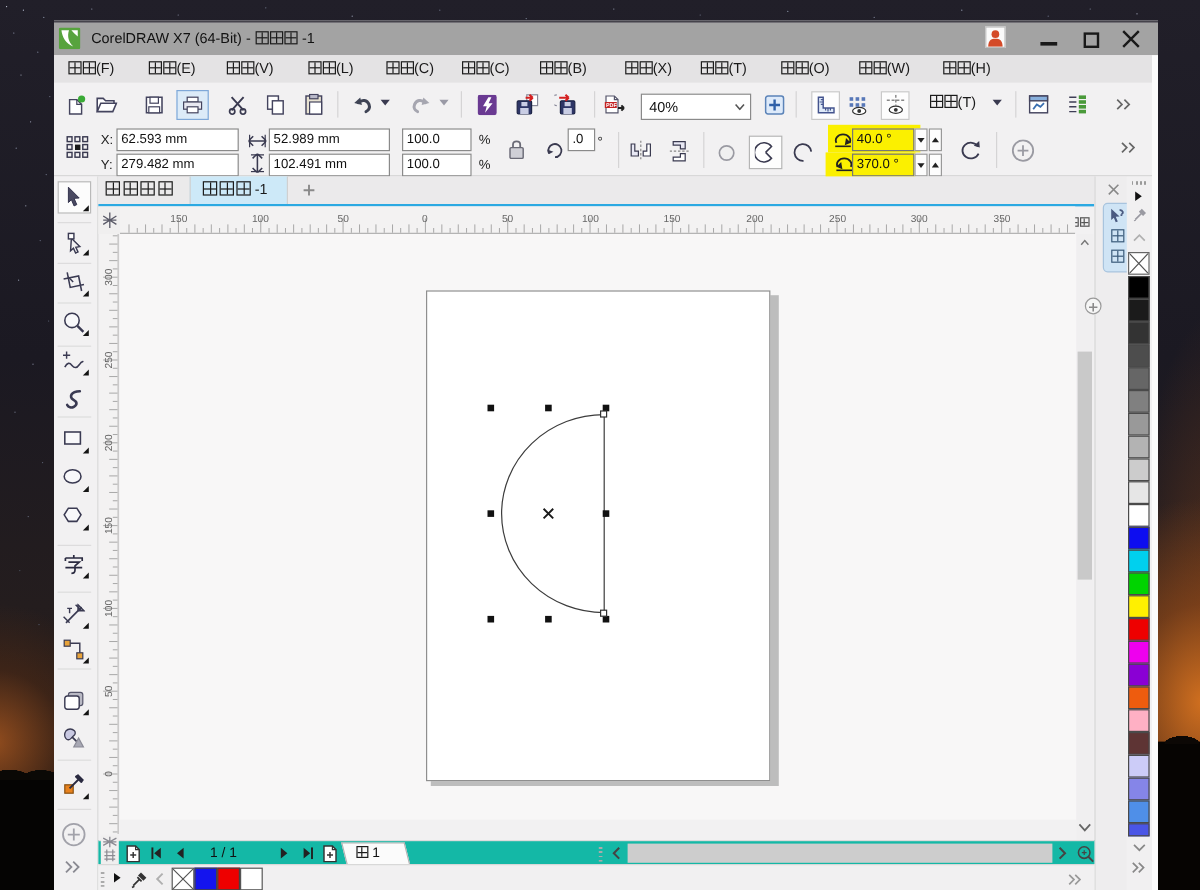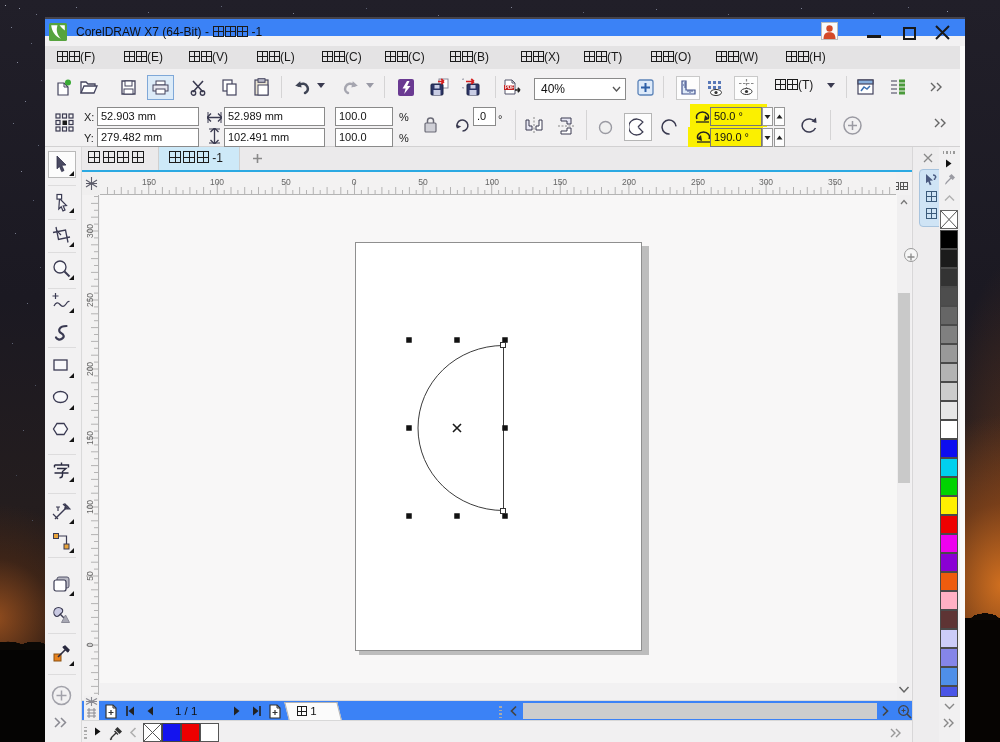--- a/index.html
+++ b/index.html
@@ -11,36 +11,36 @@
  radial-gradient(115px 115px at -6px 618px,rgba(175,90,32,.8),rgba(95,48,20,.45) 52%,rgba(0,0,0,0) 100%),
  linear-gradient(180deg,#211f29 0%,#1b1922 40%,#241d1e 68%,#1b1410 100%)}
 #stars{position:absolute;left:5px;top:5px;width:1px;height:1px;background:#cfd4e2;border-radius:50%;
 box-shadow:14px 3px #b9c0d4,31px 9px #8a90a4,6px 22px #9aa2b8,26px 38px #7d8498,12px 57px #aab0c4,36px 75px #6d7488,20px 96px #9aa0b4,8px 118px #888fa3,33px 140px #767d91,16px 166px #a2a8bc,28px 195px #6b7286,10px 228px #8e95a9,35px 262px #5f6678,22px 298px #848b9f,7px 338px #737a8e,30px 380px #5d6476,18px 425px #6f7688,11px 470px #4f5666,27px 515px #5a6172,942px 6px #b9c0d4,958px 15px #8a90a4,930px 28px #9aa2b8,948px 47px #7d8498,927px 70px #aab0c4,951px 92px #6d7488,937px 118px #9aa0b4,925px 148px #888fa3,947px 180px #767d91,932px 215px #a2a8bc,952px 252px #6b7286,928px 292px #8e95a9,944px 335px #5f6678,71px 2px #9aa2b8,143px 7px #8a90a4,216px 1px #767d91,288px 8px #9aa0b4,361px 3px #6d7488,433px 10px #888fa3,506px 2px #a2a8bc,578px 7px #737a8e,651px 4px #8e95a9,723px 9px #7d8498,796px 3px #9aa2b8,868px 8px #6b7286,903px 2px #848b9f}
 #treeL{position:absolute;left:0;top:648px;width:45px;height:94px;background:#050403}
 #treeL:before{content:"";position:absolute;left:0;top:-14px;width:45px;height:16px;background:radial-gradient(30px 14px at 8px 16px,#0a0805 60%,transparent 61%),radial-gradient(26px 12px at 34px 15px,#0b0906 60%,transparent 61%)}
 #treeR{position:absolute;left:965px;top:618px;width:35px;height:124px;background:#060402}
 #treeR:before{content:"";position:absolute;left:0;top:-10px;width:35px;height:12px;background:radial-gradient(24px 11px at 20px 12px,#0c0805 60%,transparent 61%)}
 #win{position:absolute;left:45px;top:17px;width:920px;height:725px;background:#f2f1f2;border-top:2px solid #45434b}
 .row{position:absolute;left:45px;width:920px}
-#title{top:19px;height:17px;background:#3b82f6}
+#title{top:19px;height:27px;background:#a3a3a3}
 #menu{top:46px;height:23px;background:#e4e3e4}
 #tbar{top:69px;height:48px;background:#f2f1f2;border-bottom:1px solid #d9d8d9}
 #pbar{top:102px;height:45px;background:#f2f1f2;border-bottom:1px solid #d2d1d2}
 #tabrow{position:absolute;left:82px;top:147px;width:830px;height:23px;background:#ebeaeb}
 #blueline{position:absolute;left:82px;top:169.5px;width:830px;height:2px;background:#2ba9e2}
 #hruler{position:absolute;left:100px;top:172px;width:796px;height:23px;background:#f3f2f2}
 #rcorner{position:absolute;left:82px;top:172px;width:18px;height:23px;background:#f0efef}
 #vruler{position:absolute;left:83px;top:195px;width:16px;height:500px;background:#f3f2f2}
 #canvas{position:absolute;left:100px;top:195px;width:797px;height:488px;background:#f8f7f7}
 #toolbox{position:absolute;left:45px;top:147px;width:37px;height:595px;background:#f2f1f2;border-right:1px solid #dadada}
 #vscroll{position:absolute;left:897px;top:195px;width:14px;height:505px;background:#f0eff0}
 #docker{position:absolute;left:912px;top:147px;width:27px;height:595px;background:#eeedee;border-left:1px solid #d8d7d8}
 #palette{position:absolute;left:939px;top:147px;width:21px;height:595px;background:#f1f0f1}
 #rstrip{position:absolute;left:960px;top:46px;width:5px;height:696px;background:#fbfbfb}
-#hsrow{position:absolute;left:82px;top:700px;width:830px;height:20px;background:#3b82f6;border-top:1px solid #dcdbdc}
+#hsrow{position:absolute;left:82px;top:700px;width:830px;height:20px;background:#14b8a6;border-top:1px solid #dcdbdc}
 #stat{position:absolute;left:82px;top:720px;width:830px;height:22px;background:#f1f0f1;border-top:1px solid #d8d8d8}
 .cj{display:inline-block;width:11px;height:11px;border:1px solid #1c1c1c;vertical-align:-1px;margin:0 .5px;
 background:linear-gradient(#1c1c1c,#1c1c1c) 50% 0/1px 100% no-repeat,linear-gradient(#1c1c1c,#1c1c1c) 0 50%/100% 1px no-repeat}
 .mi{position:absolute;top:0;height:23px;line-height:23px;font-size:12px;color:#1a1a1a;white-space:nowrap}
 .inp{position:absolute;background:#fff;border:1px solid #8a8a8a;font-size:11px;color:#111;line-height:17px;padding-left:3px;white-space:nowrap}
 .lbl{position:absolute;font-size:11px;color:#222;white-space:nowrap}
 .sep{position:absolute;width:1px;background:#d5d4d5}
 .tsep{position:absolute;left:3px;width:28px;height:1px;background:#dddcdd}
 .fo{position:absolute;width:0;height:0;border-left:5px solid transparent;border-bottom:5px solid #141414}
 .swb{position:absolute;left:1px;width:18px;height:19px}
@@ -223,21 +223,21 @@
         <rect x="14" y="1" width="4" height="4"></rect>
         <rect x="1" y="7.5" width="4" height="4"></rect>
         <rect x="14" y="7.5" width="4" height="4"></rect>
         <rect x="1" y="14" width="4" height="4"></rect>
         <rect x="7.5" y="14" width="4" height="4"></rect>
         <rect x="14" y="14" width="4" height="4"></rect>
       </g>
       <rect x="7.5" y="7.5" width="4.5" height="4.5" fill="#1a1a1a"></rect>
     </svg>
 <span class="lbl" style="left:39px;top:9px">X:</span>
-    <div class="inp" style="left:52px;top:5px;width:102px;height:19px">52.903 mm</div>
+    <div class="inp" style="left:52px;top:5px;width:102px;height:19px">62.593 mm</div>
 <span class="lbl" style="left:39px;top:30px">Y:</span>
     <div class="inp" style="left:52px;top:26px;width:102px;height:19px">279.482 mm</div>
 <svg class="abs" style="left:162px;top:10px" width="15" height="11" viewBox="0 0 15 11">
       <path d="M0 5.5 L15 5.5 M4 1.5 L0 5.5 L4 9.5 M11 1.5 L15 5.5 L11 9.5" stroke="#3a3a50" stroke-width="1.3" fill="none"></path>
       <path d="M1 0 L1 11 M14 0 L14 11" stroke="#3a3a50"></path>
     </svg>
 <div class="inp" style="left:179px;top:5px;width:101px;height:19px">52.989 mm</div>
 <svg class="abs" style="left:164px;top:26px" width="11" height="16" viewBox="0 0 11 16">
       <path d="M5.5 0 L5.5 16 M1.5 4 L5.5 0 L9.5 4 M1.5 12 L5.5 16 L9.5 12" stroke="#3a3a50" stroke-width="1.3" fill="none"></path>
       <path d="M0 1 L11 1 M0 15 L11 15" stroke="#3a3a50"></path>
@@ -279,33 +279,33 @@
 <svg class="abs" style="left:616px;top:17px" width="16" height="16" viewBox="0 0 16 16">
       <path d="M13 13 A7 7 0 1 1 13 3" fill="none" stroke="#3a3a50" stroke-width="1.5" transform="rotate(40 8 8)"></path>
     </svg>
 <div class="abs" style="left:645px;top:2px;width:77px;height:23px;background:#fbf000"></div>
 <div class="abs" style="left:643px;top:25px;width:75px;height:24px;background:#fbf000"></div>
 <svg class="abs" style="left:650px;top:8px" width="15" height="13" viewBox="0 0 15 13">
       <path d="M2 9 A6 5 0 1 1 13 9" fill="none" stroke="#222" stroke-width="1.5"></path>
       <path d="M10 5 L14 9 L9 11" fill="#222"></path>
       <path d="M1 12 L14 12" stroke="#222" stroke-width="1.3"></path>
     </svg>
-<div class="inp" style="left:665px;top:5px;width:52px;height:19px;background:#fbf000;border-color:#777">50.0 °</div>
+<div class="inp" style="left:665px;top:5px;width:52px;height:19px;background:#fbf000;border-color:#777">40.0 °</div>
 <div class="abs" style="left:717px;top:5px;width:11px;height:19px;background:#fdfdfd;border:1px solid #999"><svg width="9" height="17" viewBox="0 0 9 17">
         <path d="M1.5 7 L7.5 7 L4.5 11 Z" fill="#222"></path>
       </svg></div>
 <div class="abs" style="left:729px;top:5px;width:11px;height:19px;background:#fdfdfd;border:1px solid #999"><svg width="9" height="17" viewBox="0 0 9 17">
         <path d="M1.5 10.5 L7.5 10.5 L4.5 6.5 Z" fill="#222"></path>
       </svg></div>
 <svg class="abs" style="left:651px;top:28px" width="15" height="13" viewBox="0 0 15 13">
       <path d="M2 9 A6 5 0 1 1 13 9" fill="none" stroke="#222" stroke-width="1.5"></path>
       <path d="M5 5 L1 9 L6 11" fill="#222"></path>
       <path d="M1 12 L14 12" stroke="#222" stroke-width="1.3"></path>
     </svg>
-<div class="inp" style="left:665px;top:26px;width:52px;height:19px;background:#fbf000;border-color:#777">190.0 °</div>
+<div class="inp" style="left:665px;top:26px;width:52px;height:19px;background:#fbf000;border-color:#777">370.0 °</div>
 <div class="abs" style="left:717px;top:26px;width:11px;height:19px;background:#fdfdfd;border:1px solid #999"><svg width="9" height="17" viewBox="0 0 9 17">
         <path d="M1.5 7 L7.5 7 L4.5 11 Z" fill="#222"></path>
       </svg></div>
 <div class="abs" style="left:729px;top:26px;width:11px;height:19px;background:#fdfdfd;border:1px solid #999"><svg width="9" height="17" viewBox="0 0 9 17">
         <path d="M1.5 10.5 L7.5 10.5 L4.5 6.5 Z" fill="#222"></path>
       </svg></div>
 <svg class="abs" style="left:755px;top:14px" width="18" height="18" viewBox="0 0 18 18">
       <path d="M15 6 A7 6.5 0 1 0 15.5 12" fill="none" stroke="#3a3a50" stroke-width="1.5"></path>
       <path d="M11.5 5.5 L16.5 7 L16 1.5" fill="#3a3a50"></path>
     </svg>

